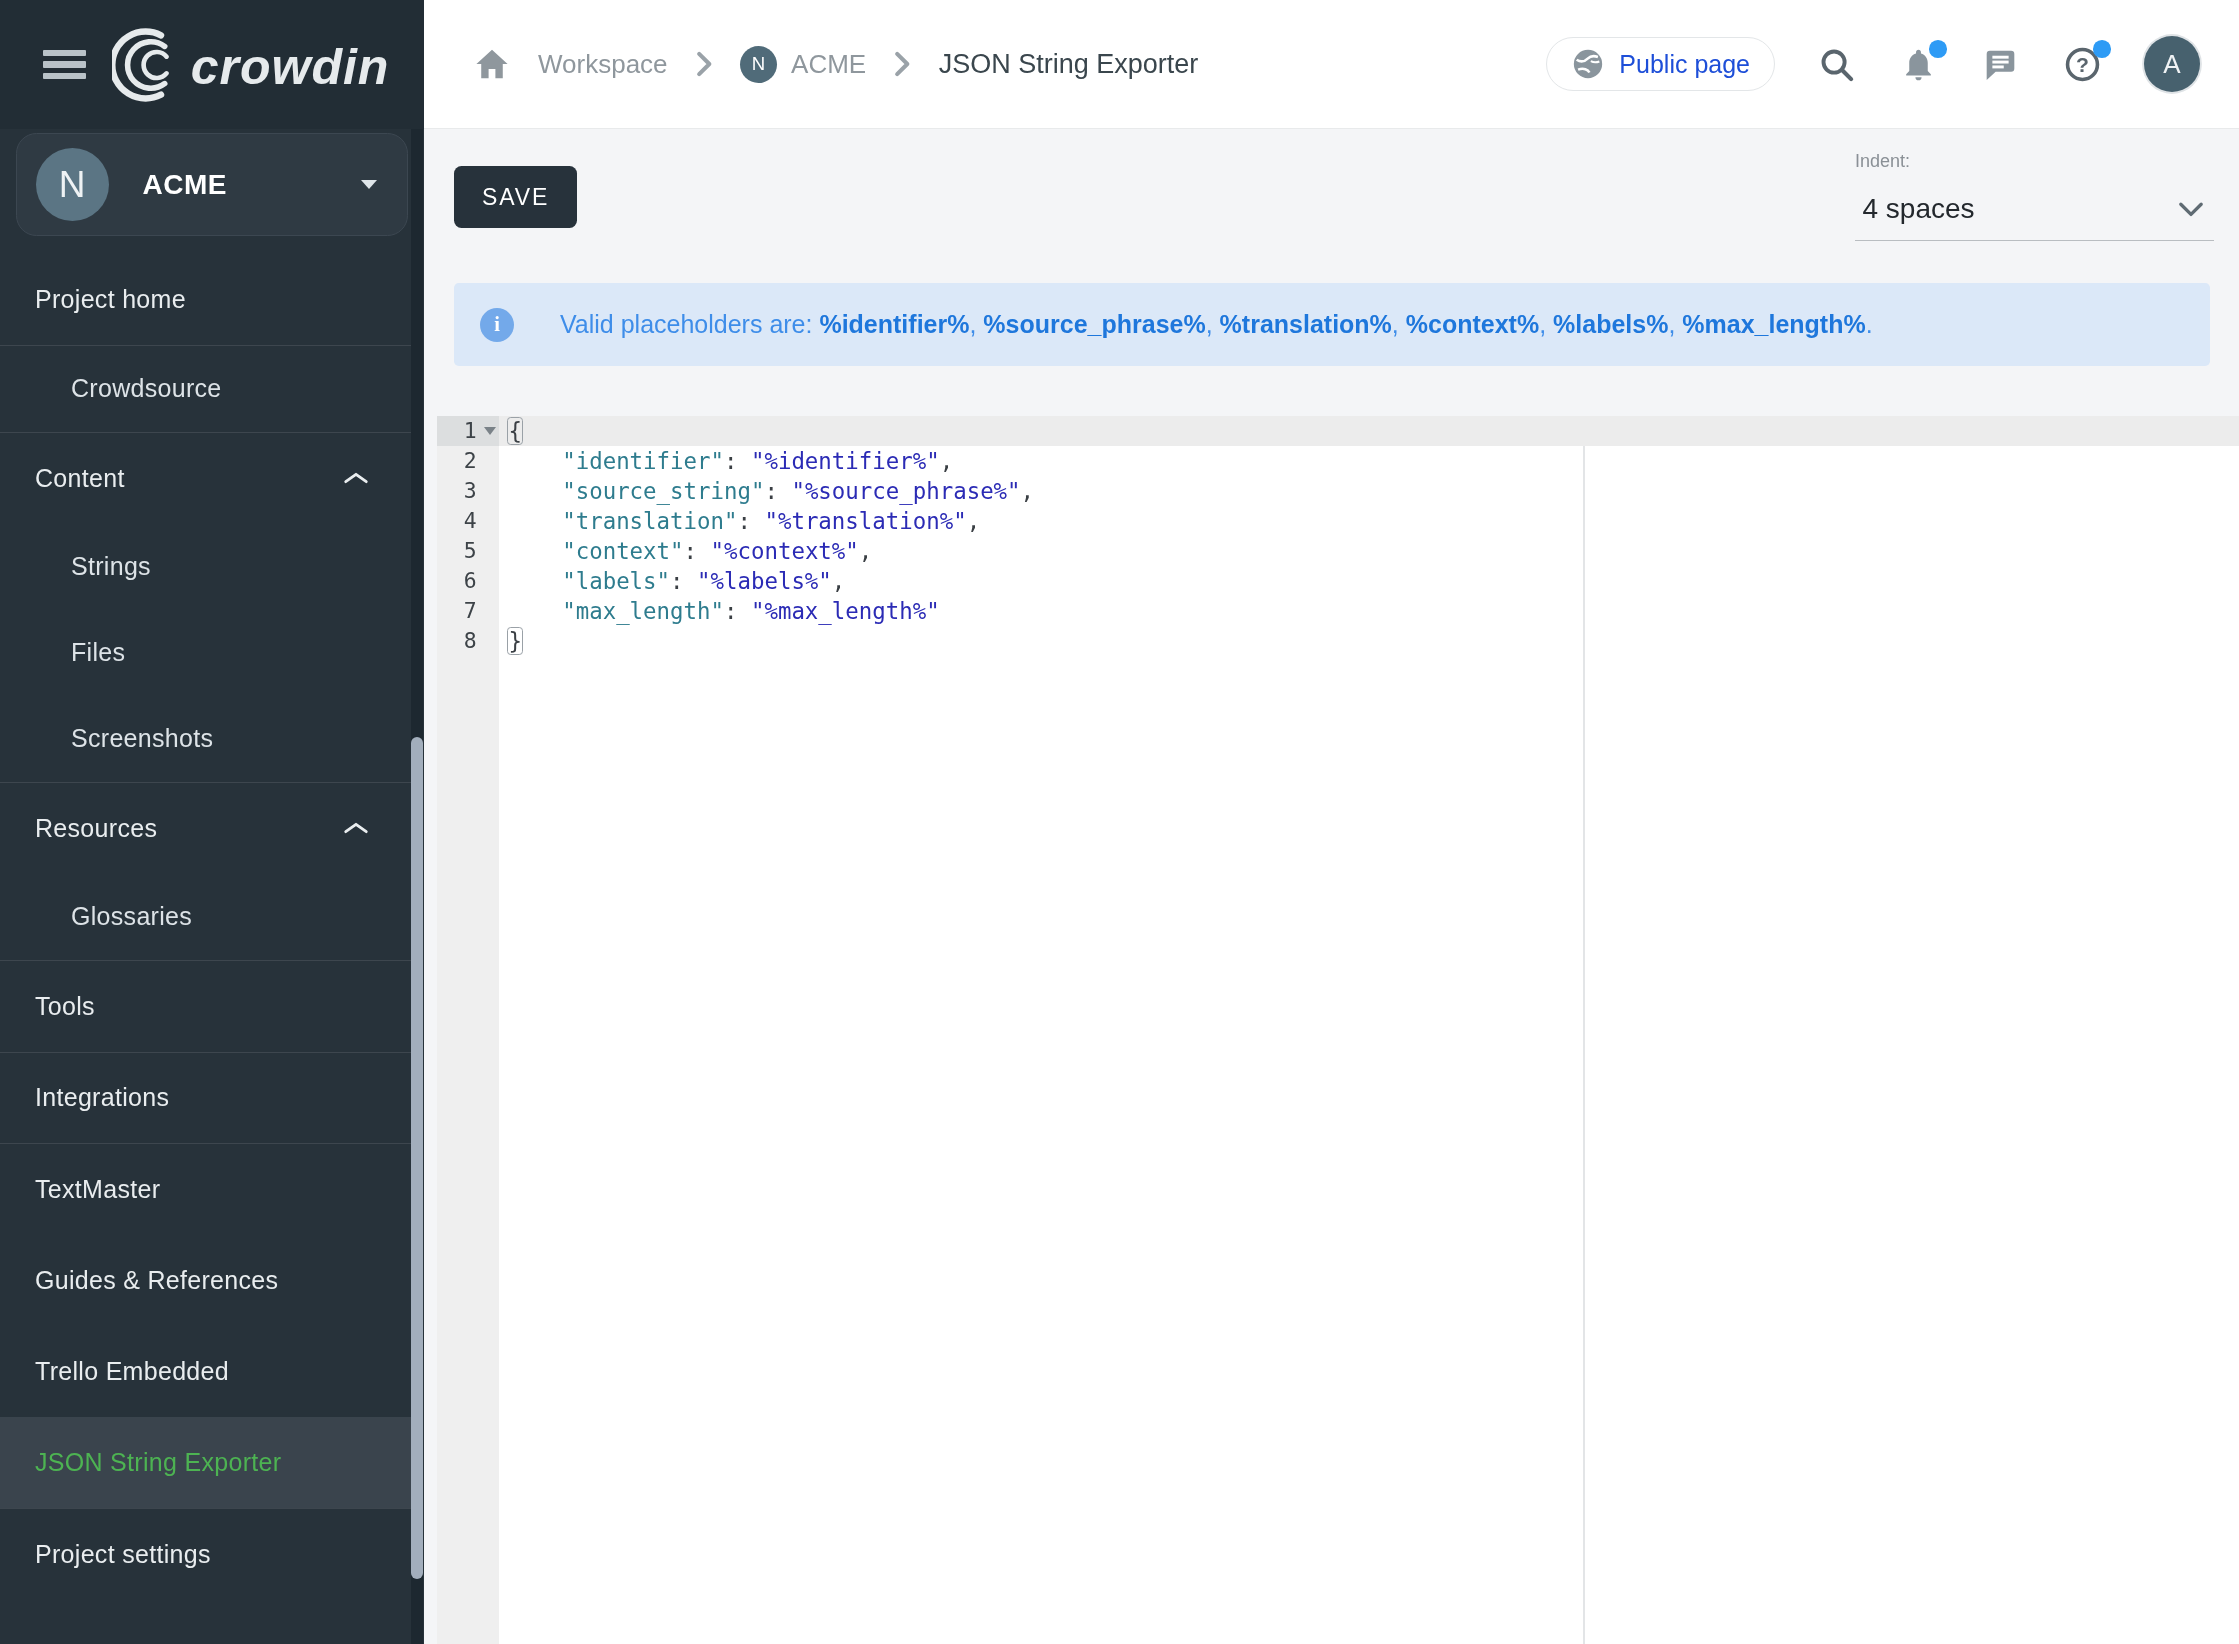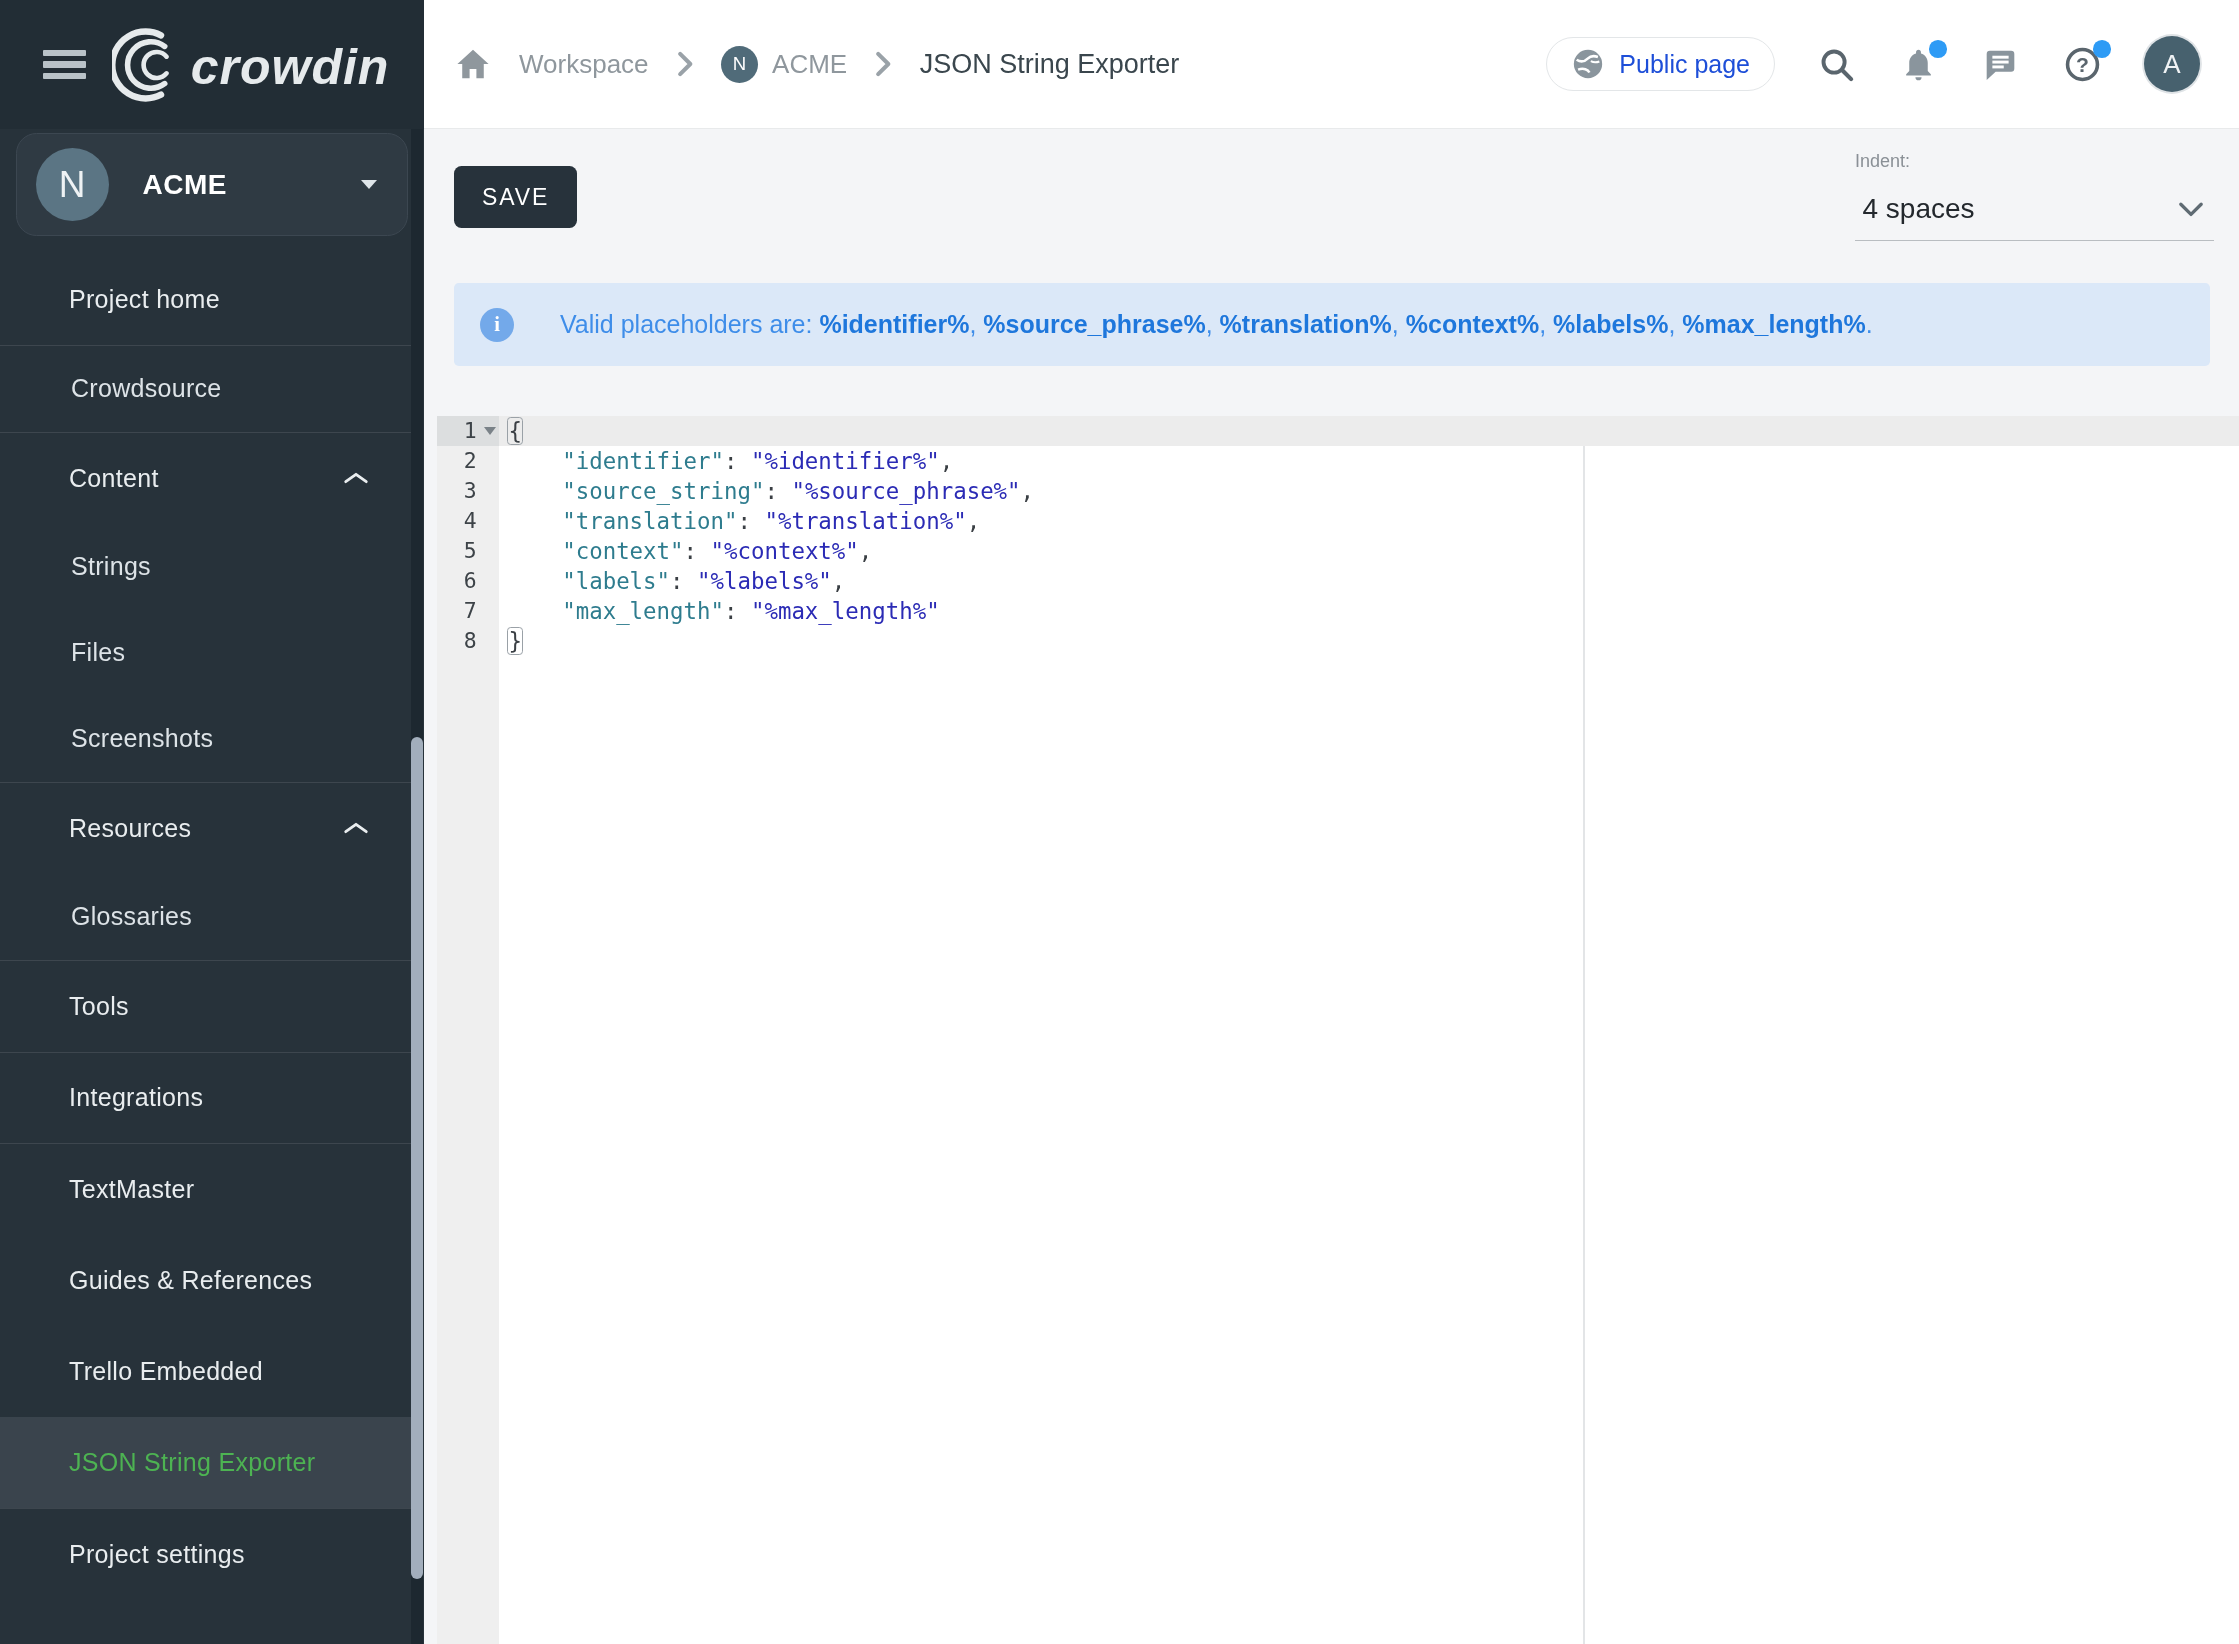--- a/index.html
+++ b/index.html
@@ -13,32 +13,32 @@
   .hamburger { margin-left:43px; width:43px; height:39px; display:flex; flex-direction:column; justify-content:space-between; padding:4.7px 0; cursor:pointer; }
   .hamburger span { display:block; height:6.5px; background:#b9c2c8; border-radius:0.9px; }
   .logo { margin-left:26px; display:flex; align-items:center; }
   .project-card { position:absolute; left:16px; top:133px; width:392px; height:103px; background:#2f3a43; border:0.9px solid #3c4751; border-radius:20.5px; display:flex; align-items:center; cursor:pointer; }
   .project-avatar { width:73px; height:73px; border-radius:50%; background:#5b7584; color:#eef2f4; font-size:37px; display:flex; align-items:center; justify-content:center; margin-left:18.6px; }
   .project-name { color:#fff; font-size:28px; font-weight:700; margin-left:34px; letter-spacing:0.5px; flex:1; }
   .caret-down { width:0; height:0; border-left:8.4px solid transparent; border-right:8.4px solid transparent; border-top:9.3px solid #dfe5e9; margin-right:30px; }
   .nav { position:absolute; left:0; top:254px; width:411px; }
   .nav-divider { height:0.9px; background:rgba(255,255,255,.10); }
   .nav-row { display:flex; align-items:center; cursor:pointer; position:relative; }
-  .nav-row.top { height:91px; padding-left:69px; }
+  .nav-row.top { height:91px; padding-left:35px; }
   .nav-row.sub { height:86px; padding-left:71px; }
   .nav-row .nav-label { font-size:25px; color:#e9edef; font-weight:500; letter-spacing:0.3px; }
   .nav-row.sub .nav-label { color:#dde3e7; font-weight:400; }
   .nav-row.active { background:#3a444d; }
   .nav-row.active .nav-label { color:#4db352; }
   .nav-chevron { position:absolute; right:41px; top:50%; transform:translateY(-50%); }
   .side-scroll-track { position:absolute; right:0.9px; top:129px; width:12px; height:1516px; background:#1d2830; }
   .side-scroll-thumb { position:absolute; left:0; top:608px; width:12px; height:842px; background:#a2aebc; border-radius:6.5px; cursor:grab; }
 
   
-  .topbar { position:absolute; left:424px; top:0; width:1815px; height:129px; background:#ffffff; border-bottom:0.9px solid #e8eaeb; display:flex; justify-content:space-between; padding:0 39px 0 28px; z-index:4; }
+  .topbar { position:absolute; left:424px; top:0; width:1815px; height:129px; background:#ffffff; border-bottom:0.9px solid #e8eaeb; display:flex; justify-content:space-between; padding:0 39px 0 47px; z-index:4; }
   .breadcrumb { display:flex; align-items:center; gap:26px; }
   .crumb { font-size:26px; color:#8f979d; cursor:pointer; }
   .crumb-project { display:flex; align-items:center; gap:14px; cursor:pointer; }
   .crumb-avatar { width:37px; height:37px; border-radius:50%; background:#506b79; color:#fff; font-size:18.6px; display:flex; align-items:center; justify-content:center; }
   .crumb-page { font-size:27px; color:#3a464d; font-weight:500; }
   .topbar-right { display:flex; align-items:center; gap:41px; }
   .pill { display:flex; align-items:center; gap:14px; height:54px; padding:0 24px; border:1.9px solid #e3e6e8; border-radius:27px; background:#fff; cursor:pointer; }
   .pill-label { font-size:25px; color:#1d4ed8; }
   .icon-btn { position:relative; width:41px; height:41px; display:flex; align-items:center; justify-content:center; cursor:pointer; }
   .notif-dot { position:absolute; top:-3.7px; right:-7.5px; width:17.7px; height:17.7px; border-radius:50%; background:#2e9bf5; }

